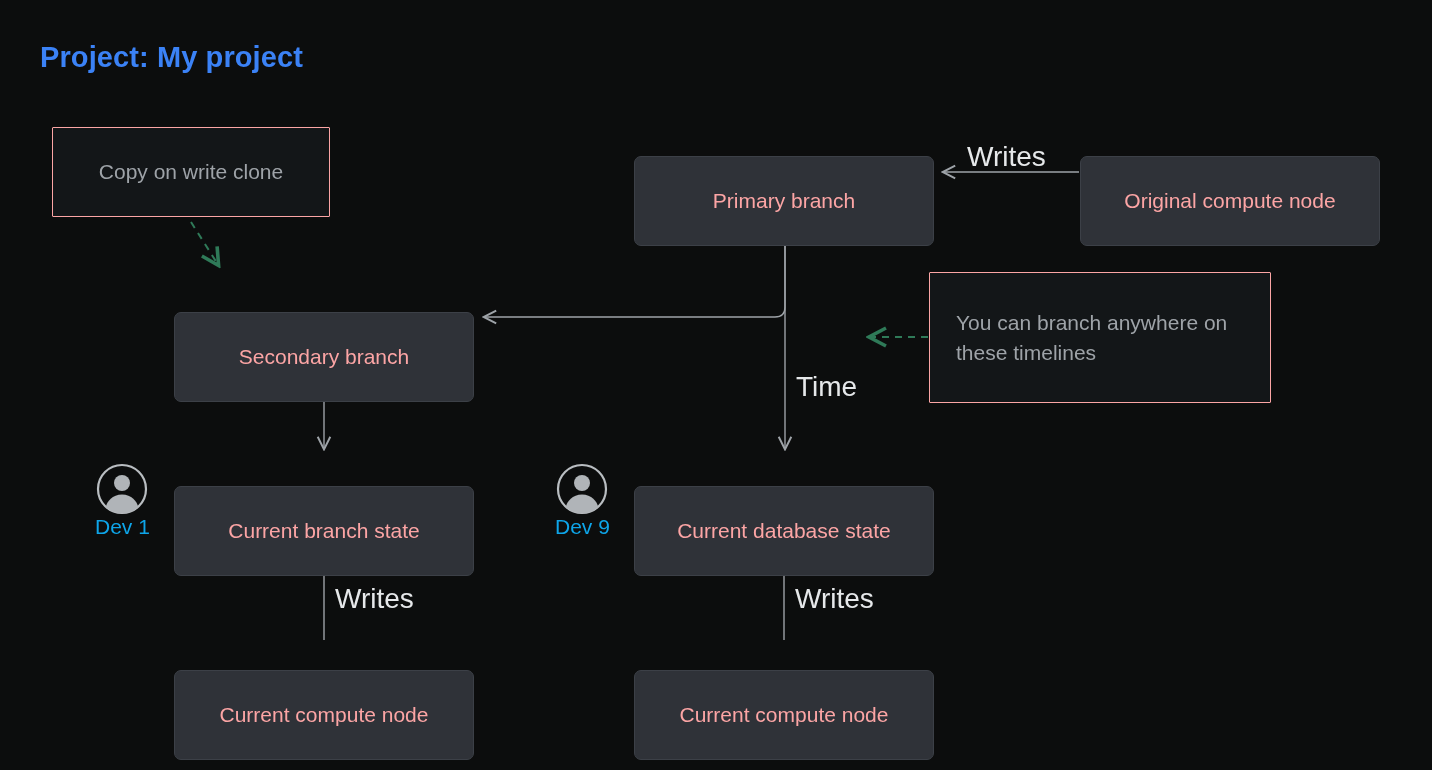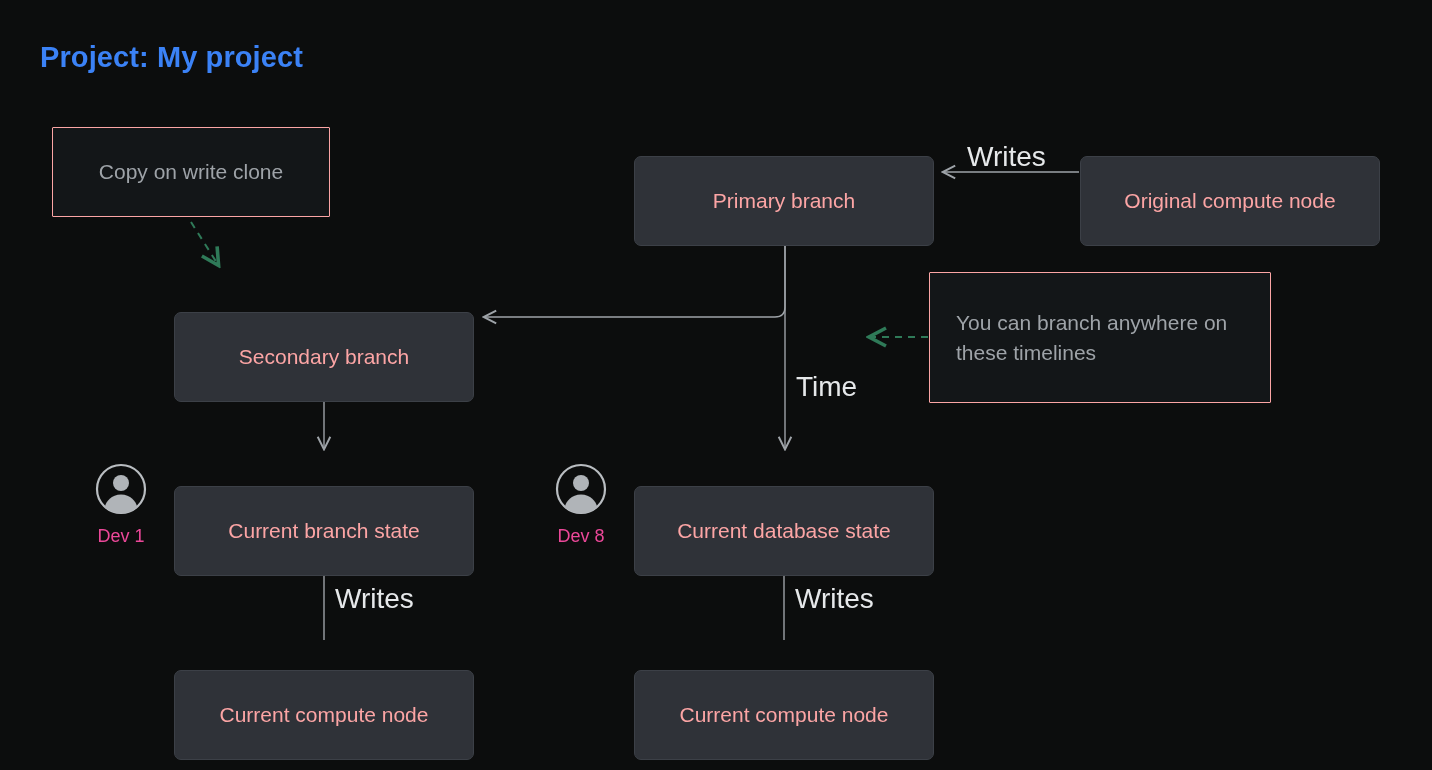--- a/index.html
+++ b/index.html
@@ -76,23 +76,23 @@
     font-size: 28px;
     white-space: nowrap;
   }
   .avatar-group {
     position: absolute;
     display: flex;
     flex-direction: column;
     align-items: center;
   }
   .avatar-group .av-label {
-    margin-top: 11px;
-    color: #ec4899;
-    font-size: 18px;
+    margin-top: 0;
+    color: #0ea5e9;
+    font-size: 21px;
     white-space: nowrap;
   }
   svg.avatar-icon { display: block; }
 </style>
 </head>
 <body>
 
 <div id="canvas">
 
   <div class="title">Project: My project</div>
@@ -188,21 +188,21 @@
   </div>
 
   <div class="avatar-group" style="left:555px; top:463px;">
     <span>
       <svg class="avatar-icon" width="52" height="52" viewBox="0 0 52 52">
         <circle cx="26" cy="26" r="24" fill="#0c0d0d" stroke="#b9bdc1" stroke-width="2.2"></circle>
         <circle cx="26" cy="20" r="8" fill="#b0b4b8"></circle>
         <path d="M26,31.5 C16.5,31.5 10.8,38.5 9.8,44.2 A24,24 0 0 0 42.2,44.2 C41.2,38.5 35.5,31.5 26,31.5 Z" fill="#b0b4b8"></path>
       </svg>
     </span>
-    <span class="av-label">Dev 8</span>
+    <span class="av-label">Dev 9</span>
   </div>
 
   <div class="edge-label" style="left:967px; top:141px;">Writes</div>
 
   <div class="edge-label" style="left:796px; top:325px;margin-top:46px;">Time</div>
 
   <div class="edge-label" style="left:335px; top:583px;">Writes</div>
 
   <div class="edge-label" style="left:795px; top:583px;">Writes</div>
 

